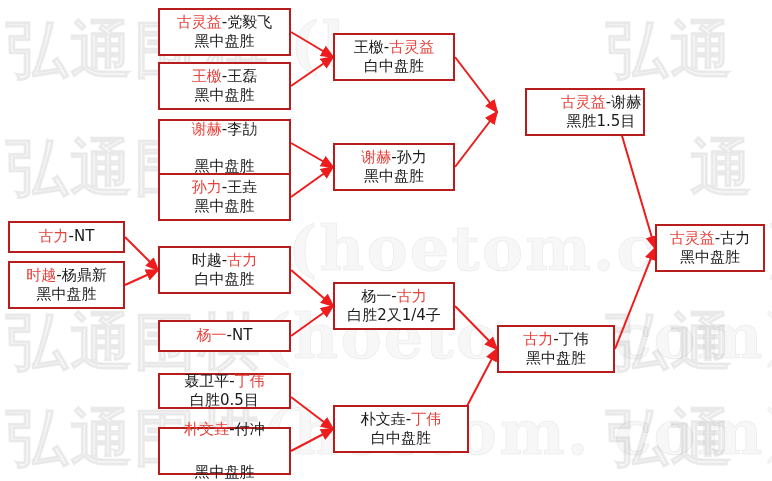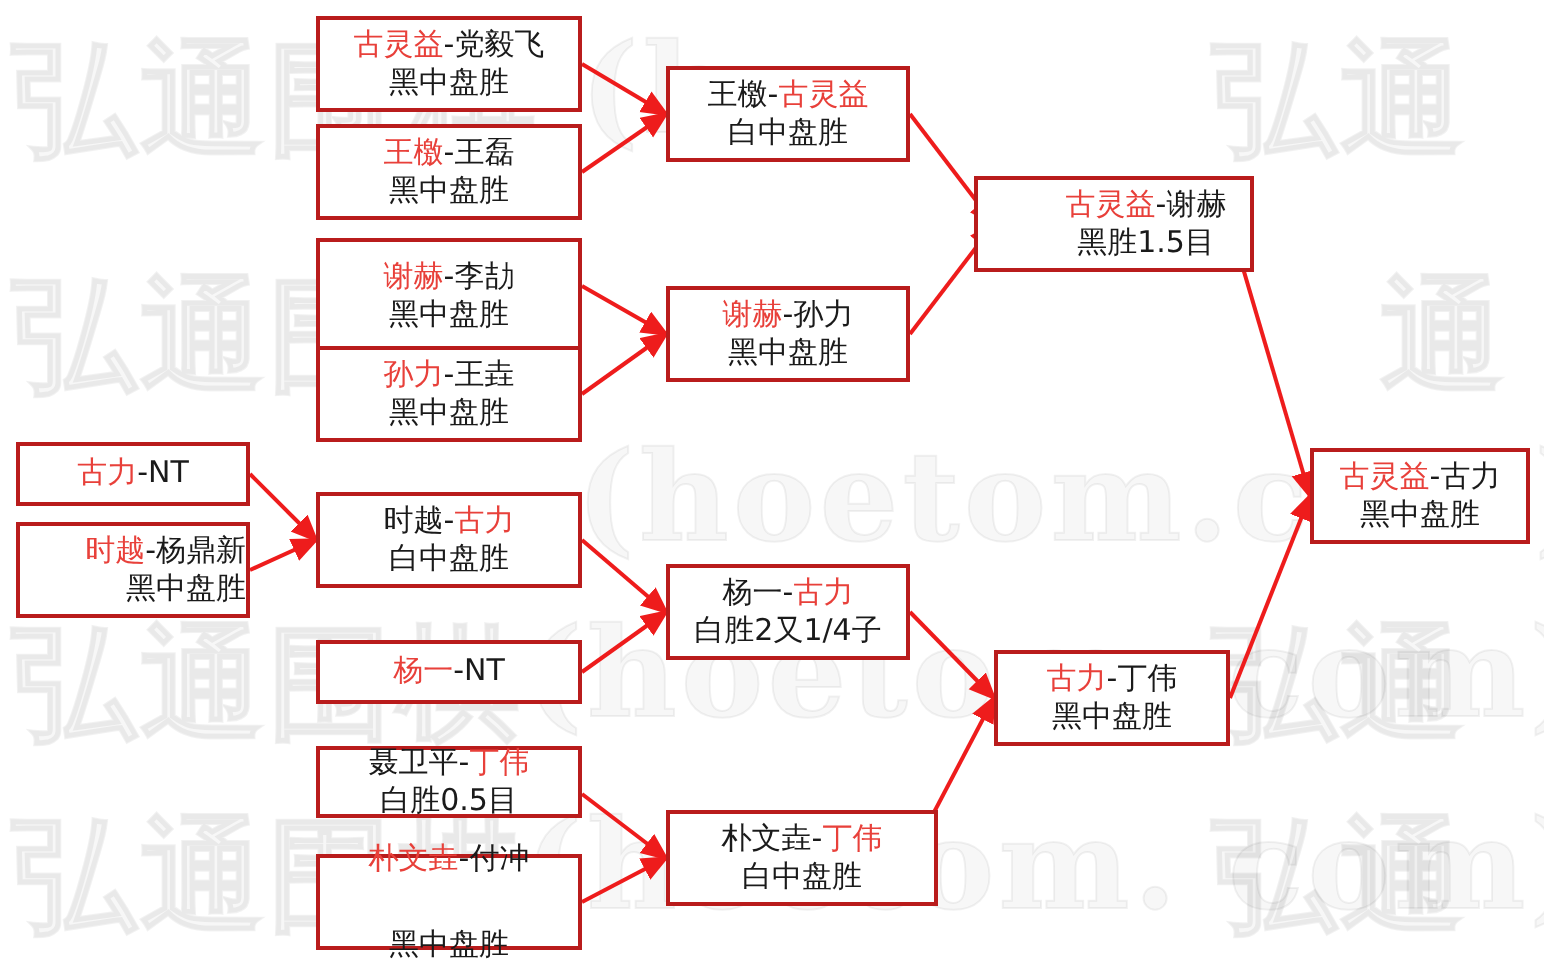--- a/index.html
+++ b/index.html
@@ -89,32 +89,32 @@
 
   <div id="boxes">
       <div class="box" style="left: 158px; top: 8px; width: 133px; height: 48px;">
         <div class="pair"><span class="w">古灵益</span><span class="dash">-</span><span class="l">党毅飞</span></div>
         <div class="result">黑中盘胜</div>
       </div>
       <div class="box" style="left: 158px; top: 62px; width: 133px; height: 48px;">
         <div class="pair"><span class="w">王檄</span><span class="dash">-</span><span class="l">王磊</span></div>
         <div class="result">黑中盘胜</div>
       </div>
-      <div class="box" style="left: 158px; top: 119px; width: 133px; height: 58px;">
+      <div class="box" style="left: 158px; top: 119px; width: 133px; height: 58px; justify-content: space-between;">
         <div class="pair"><span class="w">谢赫</span><span class="dash">-</span><span class="l">李劼</span></div>
         <div class="result">黑中盘胜</div>
       </div>
       <div class="box" style="left: 158px; top: 173px; width: 133px; height: 48px;">
         <div class="pair"><span class="w">孙力</span><span class="dash">-</span><span class="l">王垚</span></div>
         <div class="result">黑中盘胜</div>
       </div>
       <div class="box single" style="left: 8px; top: 221px; width: 117px; height: 32px;">
         <div class="pair"><span class="w">古力</span><span class="dash">-</span><span class="l">NT</span></div>
       </div>
-      <div class="box" style="left: 8px; top: 261px; width: 117px; height: 48px; align-items: flex-end;">
+      <div class="box" style="left: 8px; top: 261px; width: 117px; height: 48px;">
         <div class="pair"><span class="w">时越</span><span class="dash">-</span><span class="l">杨鼎新</span></div>
         <div class="result">黑中盘胜</div>
       </div>
       <div class="box" style="left: 158px; top: 246px; width: 133px; height: 48px;">
         <div class="pair"><span class="l">时越</span><span class="dash">-</span><span class="w">古力</span></div>
         <div class="result">白中盘胜</div>
       </div>
       <div class="box single" style="left: 158px; top: 320px; width: 133px; height: 32px;">
         <div class="pair"><span class="w">杨一</span><span class="dash">-</span><span class="l">NT</span></div>
       </div>
@@ -135,21 +135,21 @@
         <div class="result">黑中盘胜</div>
       </div>
       <div class="box" style="left: 333px; top: 282px; width: 122px; height: 48px;">
         <div class="pair"><span class="l">杨一</span><span class="dash">-</span><span class="w">古力</span></div>
         <div class="result">白胜2又1/4子</div>
       </div>
       <div class="box" style="left: 333px; top: 405px; width: 136px; height: 48px;">
         <div class="pair"><span class="l">朴文垚</span><span class="dash">-</span><span class="w">丁伟</span></div>
         <div class="result">白中盘胜</div>
       </div>
-      <div class="box" style="left: 487px; top: 88px; width: 140px; height: 48px; padding-left: 32px;">
+      <div class="box" style="left: 525px; top: 88px; width: 120px; height: 48px; padding-left: 32px;">
         <div class="pair"><span class="w">古灵益</span><span class="dash">-</span><span class="l">谢赫</span></div>
         <div class="result">黑胜1.5目</div>
       </div>
       <div class="box" style="left: 497px; top: 325px; width: 118px; height: 48px;">
         <div class="pair"><span class="w">古力</span><span class="dash">-</span><span class="l">丁伟</span></div>
         <div class="result">黑中盘胜</div>
       </div>
       <div class="box" style="left: 655px; top: 224px; width: 110px; height: 48px;">
         <div class="pair"><span class="w">古灵益</span><span class="dash">-</span><span class="l">古力</span></div>
         <div class="result">黑中盘胜</div>

